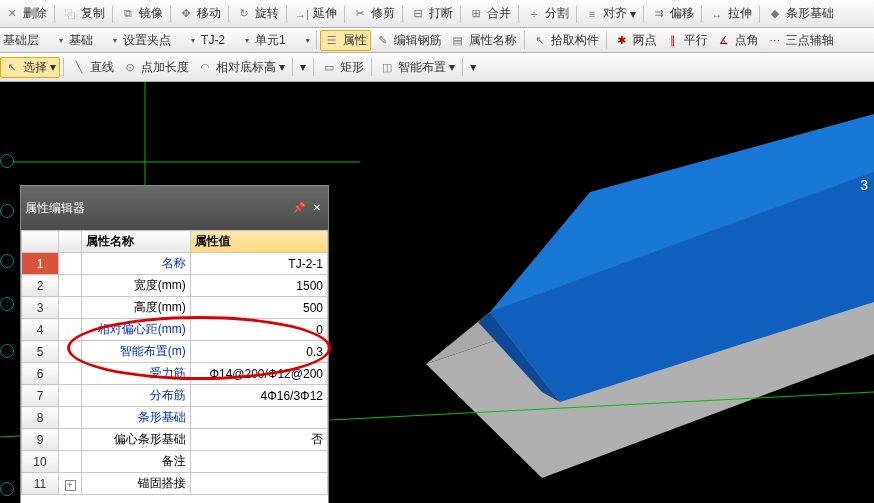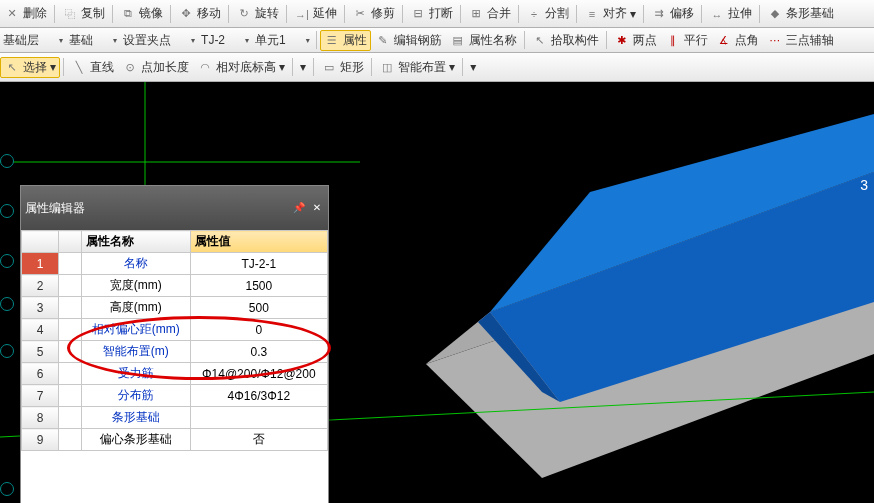--- a/index.html
+++ b/index.html
@@ -14,21 +14,21 @@
 .t3{height:28px}
 .viewport{position:relative;background:#000;height:424px}
 .viewport svg{position:absolute;left:0;top:0}
 .dim-3{position:absolute;right:6px;top:95px;color:#fff;font-size:14px}
 .axis-z{position:absolute;left:22px;bottom:4px;color:#00c000;font-size:13px}
 .panel{position:absolute;left:20px;top:103px;width:307px;height:321px;background:#fff;border:1px solid #888;box-shadow:2px 2px 6px rgba(0,0,0,.5)}
 .panel .titlebar{background:linear-gradient(#6a6a6a,#4a4a4a);color:#fff;height:20px;display:flex;align-items:center;padding:12px 4px;font-size:12px}
 .panel .titlebar .spacer{flex:1}
 .panel .titlebar .pin,.panel .titlebar .close{display:inline-block;width:14px;height:14px;text-align:center;line-height:14px;font-size:10px;margin-left:3px;cursor:default}
 .grid{width:100%;border-collapse:collapse}
-.grid th,.grid td{border:1px solid #c8c8c8;padding:2px 4px;height:17px;font-size:12px;text-align:center}
+.grid th,.grid td{border:1px solid #c8c8c8;padding:2px 4px;height:17px;font-size:12px;text-align:right}
 .grid th{background:linear-gradient(#fefefe,#e8e8e8);text-align:left;font-weight:bold}
 .grid th.val{background:linear-gradient(#ffe9b3,#ffd97a)}
 .grid td.rownum{background:linear-gradient(#fefefe,#e8e8e8);text-align:center;width:28px;color:#333}
 .grid td.rownum.sel{background:#d9533c;color:#fff}
 .grid .blue{color:#0030c0}
 .grid .exp{width:14px;text-align:center;color:#555}
 .plus-box{display:inline-block;width:9px;height:9px;border:1px solid #888;line-height:8px;font-size:9px;text-align:center}
 .redcircle{position:absolute;border:3px solid #d00;border-radius:50%;pointer-events:none}
 .marker{position:absolute;width:12px;height:12px;border:1px solid #088;border-radius:50%;background:#000}
 </style>
@@ -299,17 +299,29 @@
             <td class="exp"></td>
             <td class="blue">条形基础</td>
             <td></td>
           </tr>
           <tr>
             <td class="rownum">9</td>
             <td class="exp"></td>
             <td>偏心条形基础</td>
             <td>否</td>
           </tr>
+          <tr>
+            <td class="rownum">10</td>
+            <td class="exp"></td>
+            <td>备注</td>
+            <td></td>
+          </tr>
+          <tr>
+            <td class="rownum">11</td>
+            <td class="exp"><span class="plus-box">+</span></td>
+            <td>锚固搭接</td>
+            <td></td>
+          </tr>
         </tbody>
     </table>
     <div class="redcircle" style="left:46px;top:130px;width:258px;height:58px"></div>
   </div>
 </div>
 
 </body></html>

